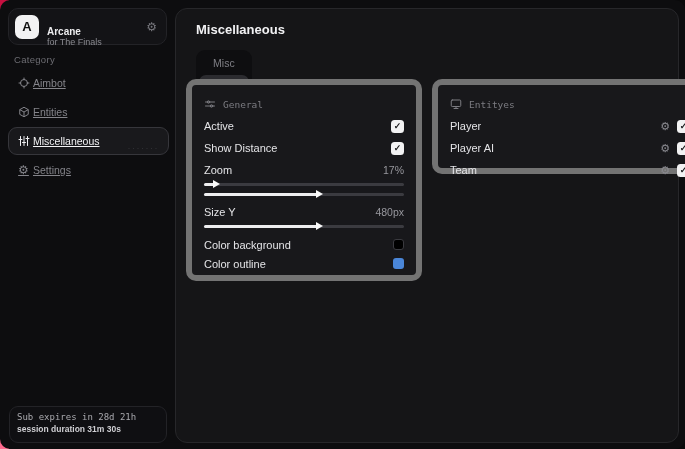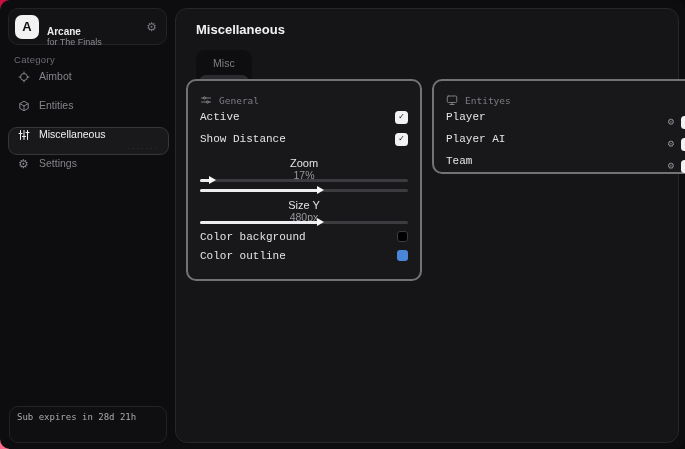--- a/index.html
+++ b/index.html
@@ -33,23 +33,23 @@
     display:flex; align-items:center; justify-content:center; flex:0 0 auto;
   }
   .app-meta { flex:1; line-height:1.15; }
   .app-name { font-size:10px; font-weight:bold; color:#ececee;margin-top:20px; }
   .app-sub  { font-size:9px; color:#8a8a90; }
   .app-gear { font-size:12px; color:#77777d; cursor:pointer; }
   .category-label { position:absolute; left:14px; top:54px; font-size:9.5px; color:#6d6d73; letter-spacing:.3px; }
   .nav { position:absolute; left:0; right:0; top:69px; }
   .nav-item {
     height:28px; margin:0 6px 1px 8px; padding:0 8px;
-    display:flex; align-items:flex-start; gap:9px;
+    display:flex; align-items:center; gap:3px;
     color:#84848a; font-size:10.5px; border:1px solid transparent;
-    border-radius:9px; cursor:pointer; position:relative;
+    border-radius:9px; cursor:pointer; position:relative;text-decoration:underline;
   }
   .nav-item.active { background:#19191c; border-color:#36363b; color:#f2f2f4; }
   .nav-icon { width:13px; height:13px; display:flex; align-items:center; justify-content:center; flex:0 0 auto; }
   .nav-icon svg { width:12px; height:12px; }
   .nav-gear-glyph { font-size:12px; line-height:1; }
   .nav-dots {
     position:absolute; right:9px; bottom:1px; font-size:9px; letter-spacing:1.5px;
     color:#4a4a50; opacity:.55; pointer-events:none;
   }
   .footer-card {
@@ -66,41 +66,41 @@
   }
   .main-title { position:absolute; left:20px; top:13px; font-size:13px; font-weight:bold; color:#f2f2f4; }
   .tabs {
     position:absolute; left:20px; top:41px;
     display:inline-flex; align-items:center; gap:2px;
     background:#0e0e10; border-radius:9px; padding:3px;flex-direction:column;
   }
   .tab { padding:4px 10px; font-size:10.5px; color:#7f7f85; border-radius:7px; cursor:pointer; }
   .tab.active { background:#2b2b2f; color:#f2f2f4; font-weight:bold; }
   .card {
-    position:absolute; background:#18181b; border:2px solid #737373;
+    position:absolute; background:#18181b; border:6px solid #737373;
     border-radius:10px; padding:9px 12px 8px 12px;
   }
   .card-general  { left:10px;  top:70px; width:236px; height:202px; }
   .card-entities { left:256px; top:70px; width:276px; height:95px; }
   .card-header {
     display:flex; align-items:center; gap:7px; height:21px;
     color:#7c7c82; font-family:"DejaVu Sans Mono", monospace; font-size:9.5px;
   }
   .card-header svg { width:12px; height:12px; }
-  .row { display:flex; justify-content:space-between;font-family:Liberation Mono, monospace; }
+  .row { display:flex; align-items:center; justify-content:space-between; }
   .row-check { height:22px; }
   .row-label { font-size:11px; color:#e4e4e7; }
   .row-value { font-size:10.5px; color:#97979d; }
   .checkbox {
     width:13px; height:13px; border-radius:3.5px; background:#f2f2f3;
     display:flex; align-items:center; justify-content:center; cursor:pointer;
   }
   .check-glyph { font-size:9px; font-weight:bold; color:#141416; line-height:1; }
   .slider-block { margin-top:2px; }
-  .slider-label-row { height:17px; display:flex; align-items:center; justify-content:space-between;flex-direction:column; }
+  .slider-label-row { height:17px; display:flex; align-items:center; justify-content:space-between; }
   .slider { position:relative; height:3px; margin:5px 0 7px 0; background:#3b3b40; border-radius:2px; cursor:pointer; }
   .slider-fill { position:absolute; left:0; top:0; bottom:0; width:var(--p); background:#ededef; border-radius:2px; }
   .slider-thumb {
     position:absolute; left:var(--p); top:-3px; margin-left:-2px;
     width:0; height:0;
     border-top:4.5px solid transparent; border-bottom:4.5px solid transparent;
     border-left:7px solid #fafafa;
   }
   .row-color { height:19px; }
   .swatch { width:11px; height:11px; border-radius:3px; cursor:pointer; }
@@ -171,20 +171,21 @@
 
       <div class="nav-item">
         <span class="nav-icon nav-gear-glyph">⚙</span>
         <span class="nav-label">Settings</span>
       </div>
 
     </div>
 
     <div class="footer-card">
       <div class="footer-line1">Sub expires in 28d 21h</div>
+      <div class="footer-line2">session duration 31m 30s</div>
     </div>
 
   </div>
 
   <div class="main">
 
     <div class="main-title">Miscellaneous</div>
 
     <div class="tabs">
       <div class="tab">Misc</div>

